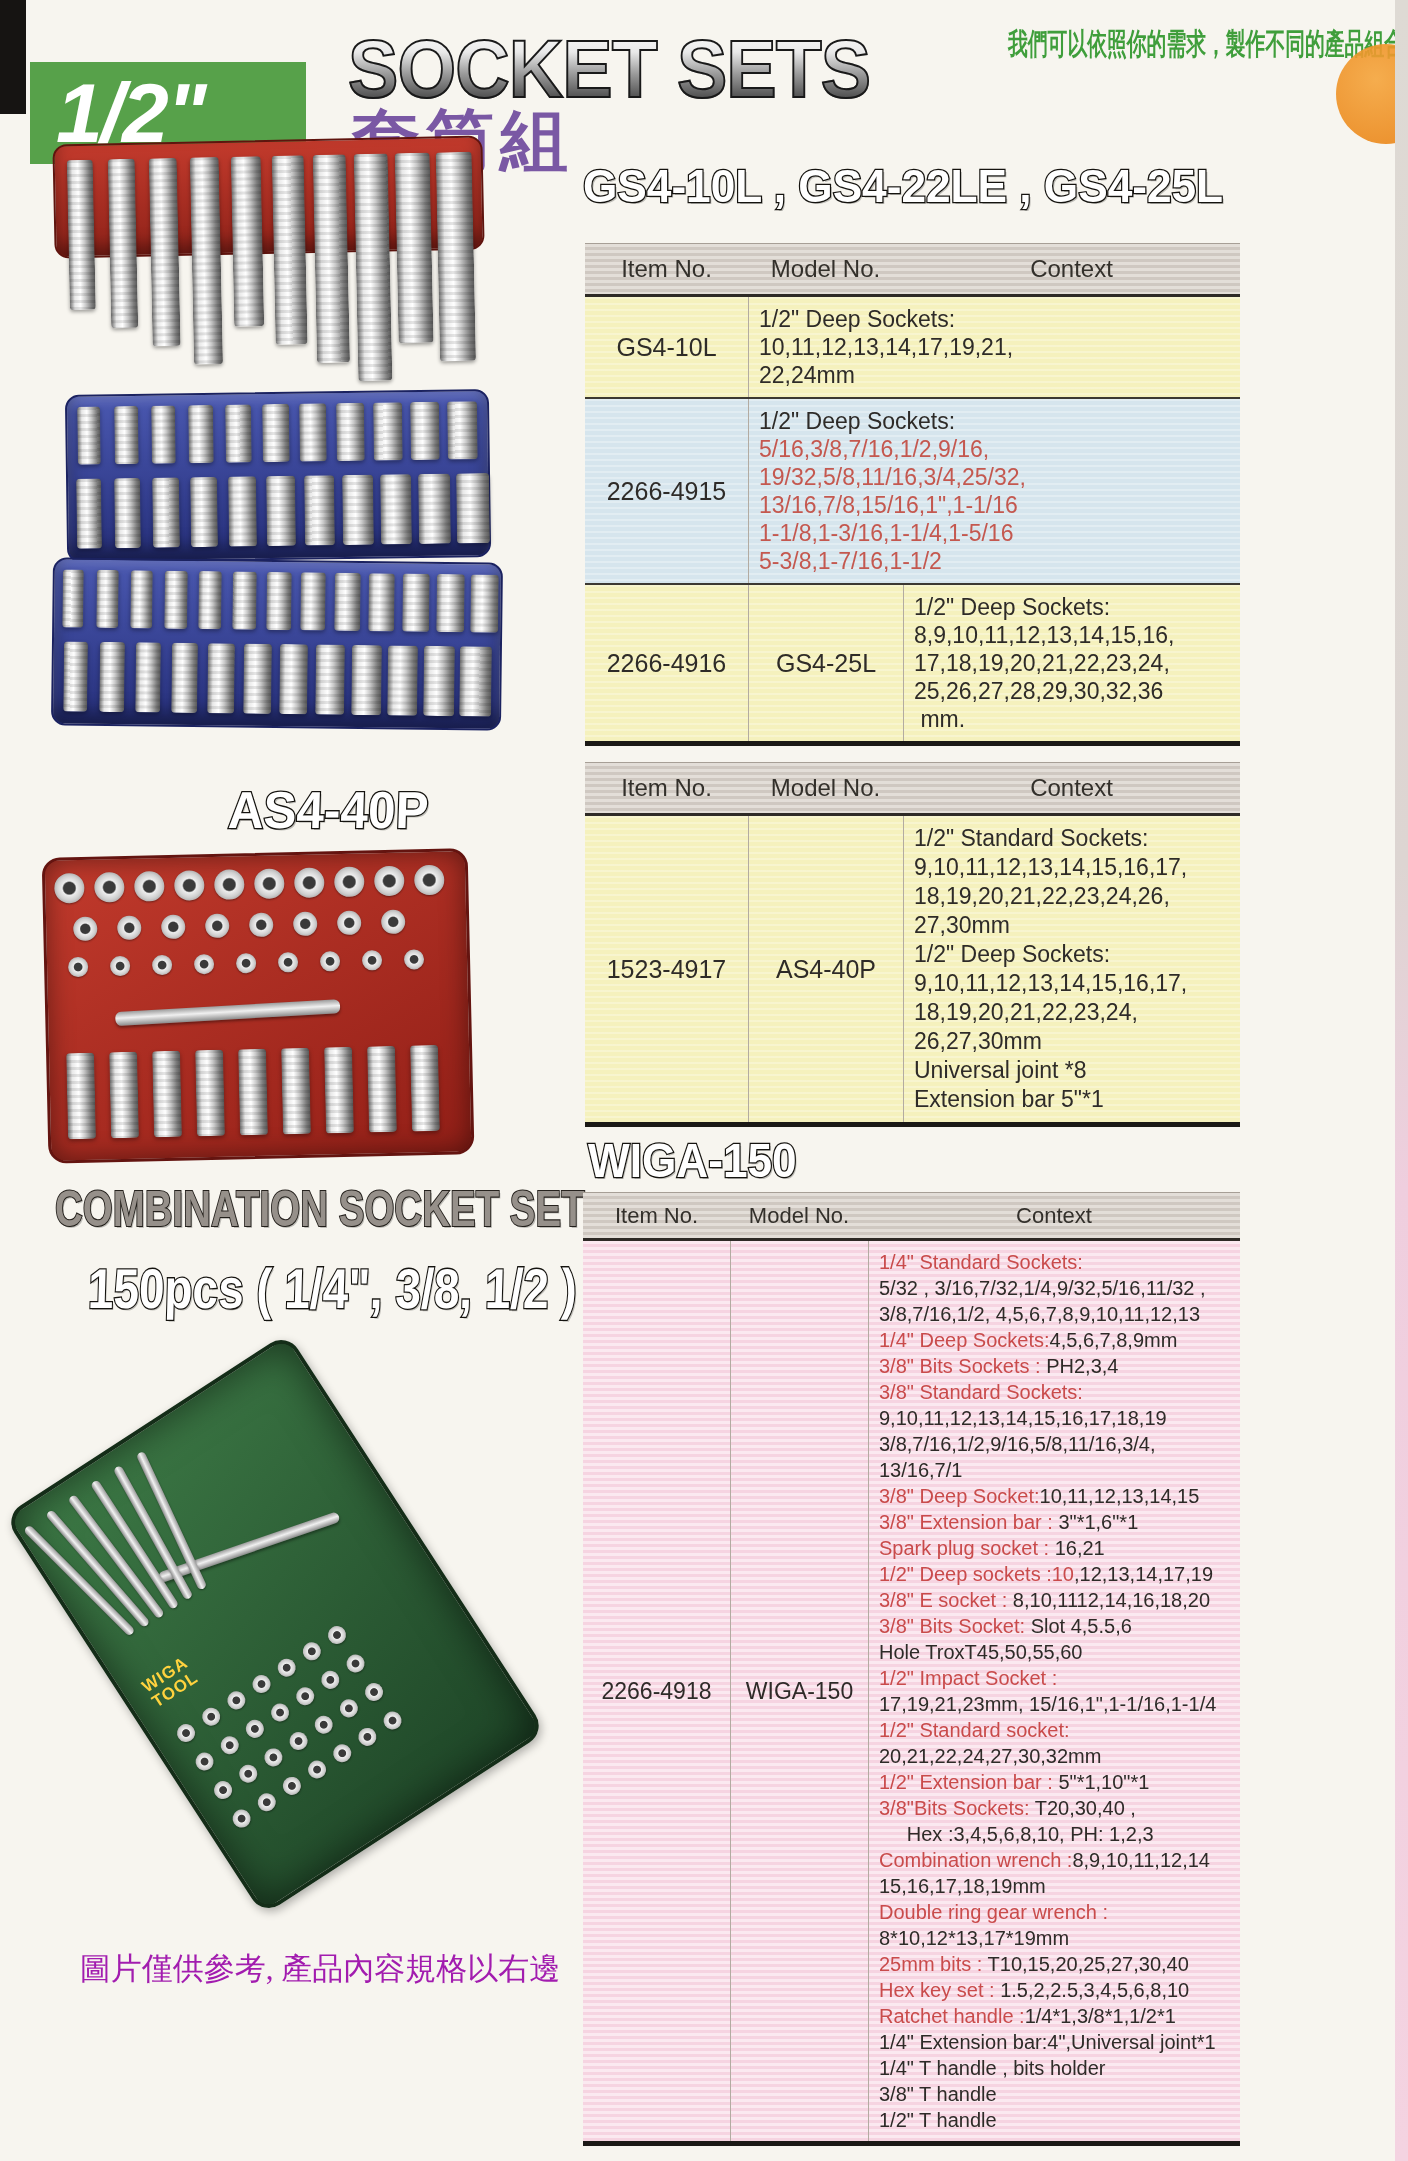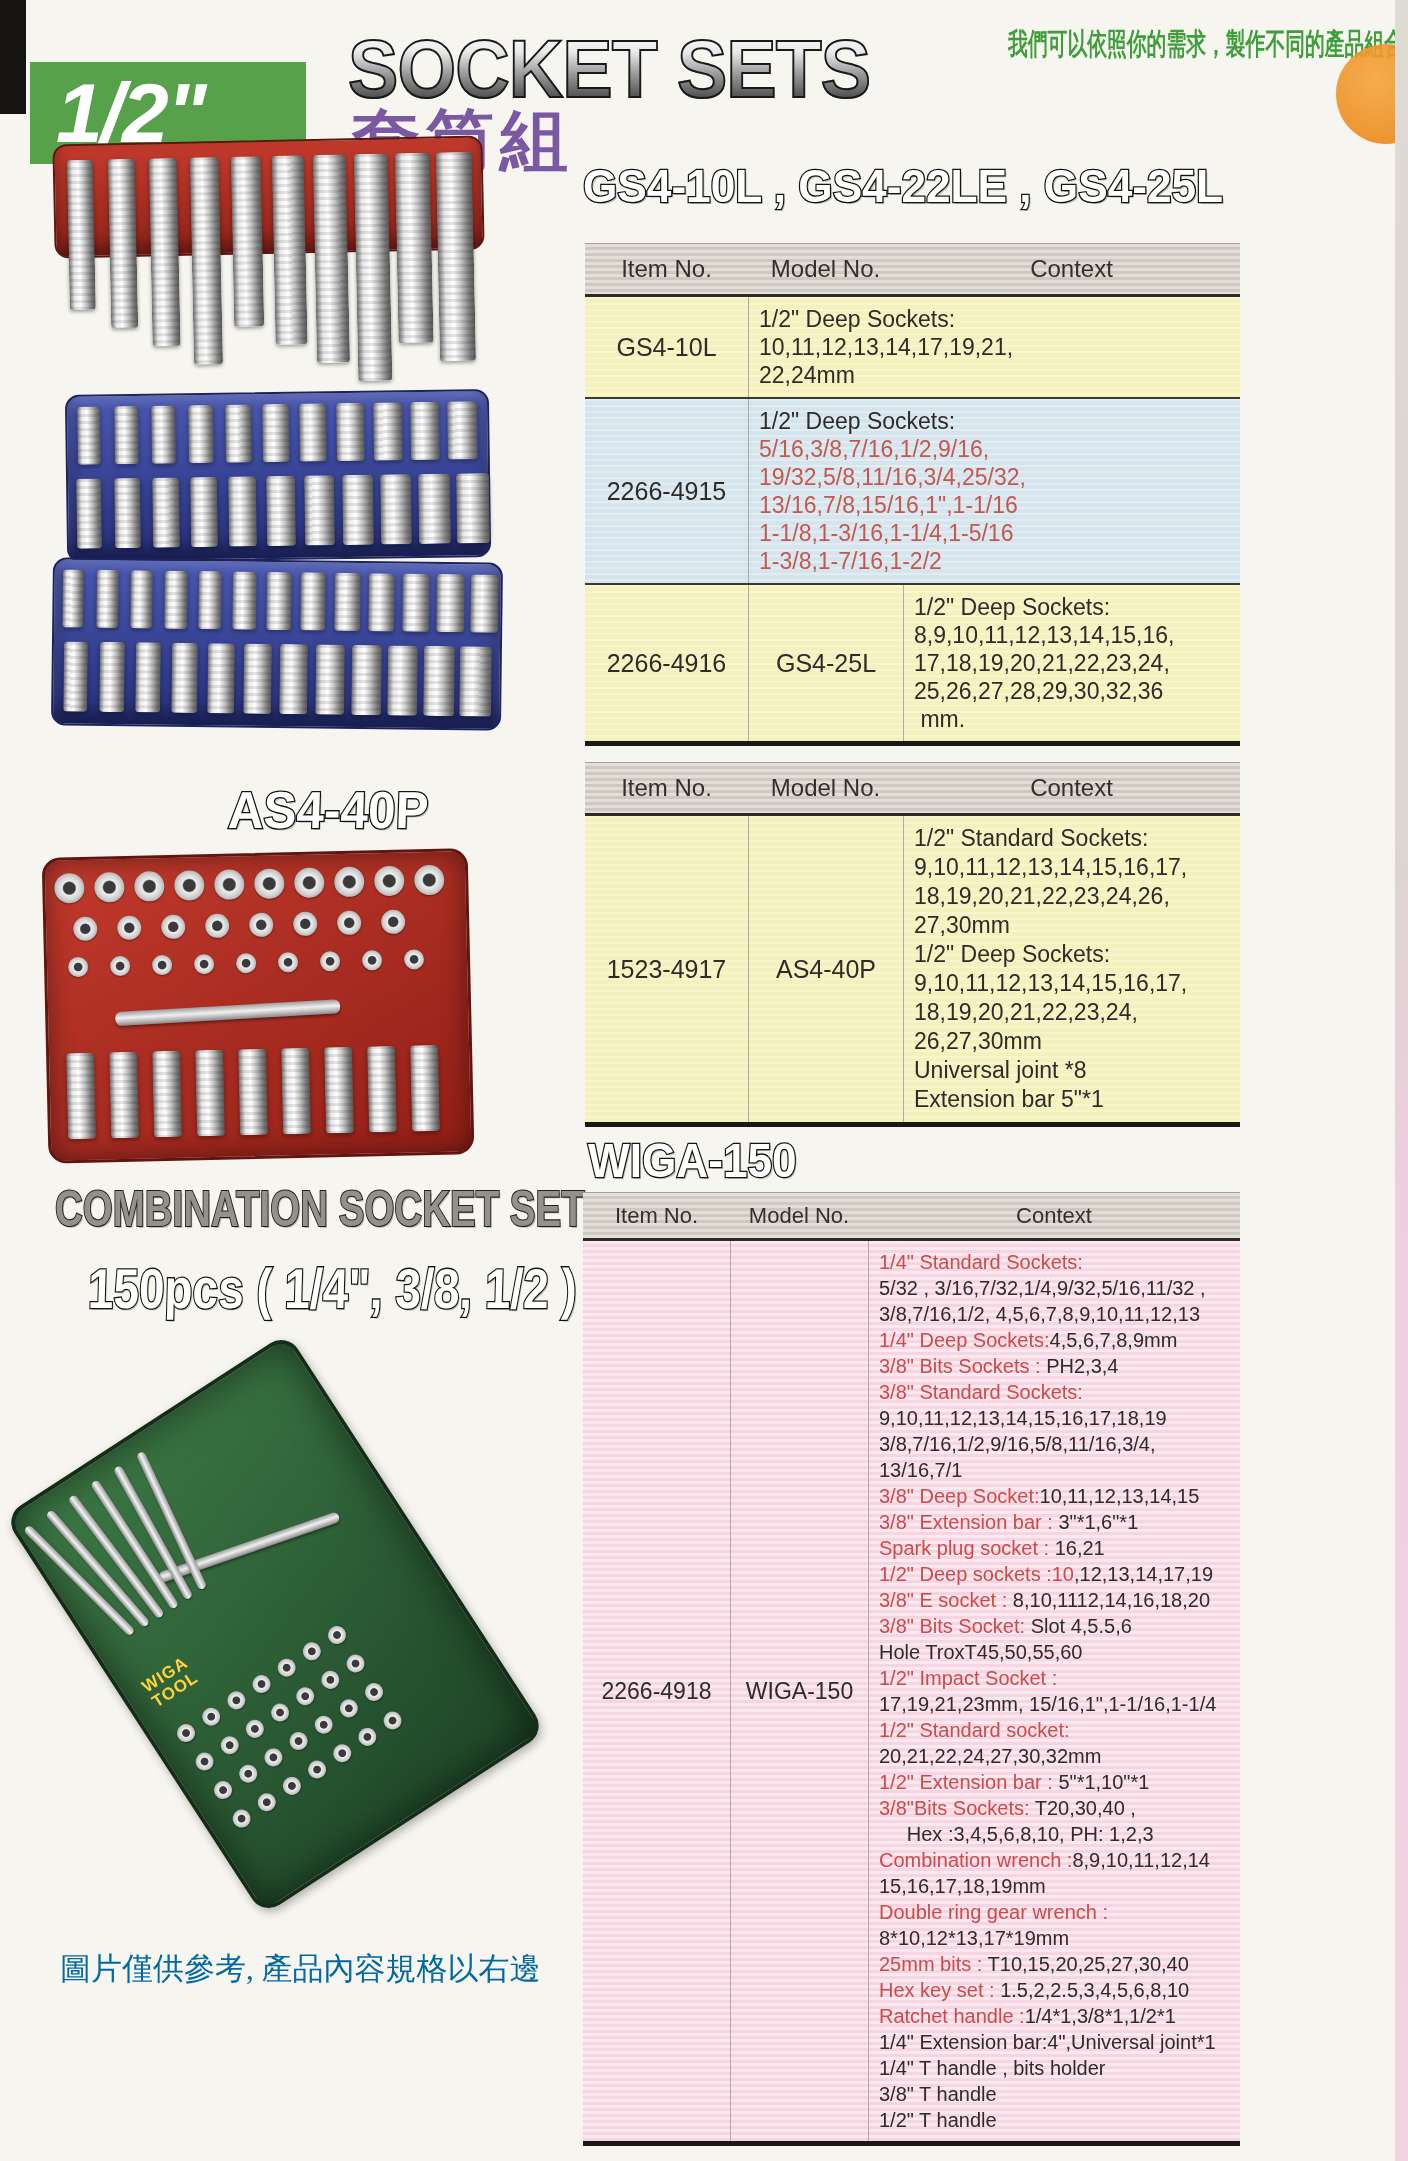--- a/index.html
+++ b/index.html
@@ -83,22 +83,22 @@
   #case-red .tray-base{left:0;top:0;width:100%;height:100%;
         background:linear-gradient(150deg,#c13a2c,#921f17);border:3px solid #641410;border-radius:18px;
         box-shadow:inset 0 0 26px rgba(0,0,0,.45);}
   #case-green{left:58px;top:1350px;width:420px;height:545px;}
   #case-green .shell{position:absolute;left:48px;top:36px;width:330px;height:468px;transform:rotate(-33deg);
         background:linear-gradient(160deg,#3d7a46,#1e4527);border:4px solid #142d18;border-radius:20px;
         box-shadow:inset 0 0 40px rgba(0,0,0,.55),0 4px 10px rgba(0,0,0,.3);}
   .gbrand{position:absolute;left:20px;top:208px;color:#ffd23e;font-size:17px;font-weight:bold;
         line-height:18px;letter-spacing:1px;}
   
-  .footer-note{position:absolute;left:60px;width:520px;text-align:left;
-        font-family:"Liberation Serif",serif;font-size:31px;color:#0369a1;}
+  .footer-note{position:absolute;left:60px;width:520px;text-align:center;
+        font-family:"Liberation Serif",serif;font-size:31px;color:#a21caf;}
   .edge-strip{position:absolute;right:0;top:0;width:13px;height:2161px;
         background:linear-gradient(180deg,#dedad4 0%,#ddd5d2 40%,#efcede 55%,#f4d3e1 100%);}
 </style>
 </head>
 <body>
 
 <div id="page">
 
   <div class="corner-mark"></div>
 
@@ -127,21 +127,21 @@
         </div>
       </div>
       <div class="cat-row row-blue">
         <div class="cell">2266-4915</div>
         <div class="cell ctx">
           <div class="ctx-line"><span class="seg-k">1/2" Deep Sockets:</span></div>
           <div class="ctx-line"><span class="seg-r">5/16,3/8,7/16,1/2,9/16,</span></div>
           <div class="ctx-line"><span class="seg-r">19/32,5/8,11/16,3/4,25/32,</span></div>
           <div class="ctx-line"><span class="seg-r">13/16,7/8,15/16,1",1-1/16</span></div>
           <div class="ctx-line"><span class="seg-r">1-1/8,1-3/16,1-1/4,1-5/16</span></div>
-          <div class="ctx-line"><span class="seg-r">1-3/8,1-7/16,1-2/2</span></div>
+          <div class="ctx-line"><span class="seg-r">5-3/8,1-7/16,1-1/2</span></div>
         </div>
       </div>
       <div class="cat-row row-yellow">
         <div class="cell">2266-4916</div>
         <div class="cell">GS4-25L</div>
         <div class="cell ctx">
           <div class="ctx-line"><span class="seg-k">1/2" Deep Sockets:</span></div>
           <div class="ctx-line"><span class="seg-k">8,9,10,11,12,13,14,15,16,</span></div>
           <div class="ctx-line"><span class="seg-k">17,18,19,20,21,22,23,24,</span></div>
           <div class="ctx-line"><span class="seg-k">25,26,27,28,29,30,32,36</span></div>

